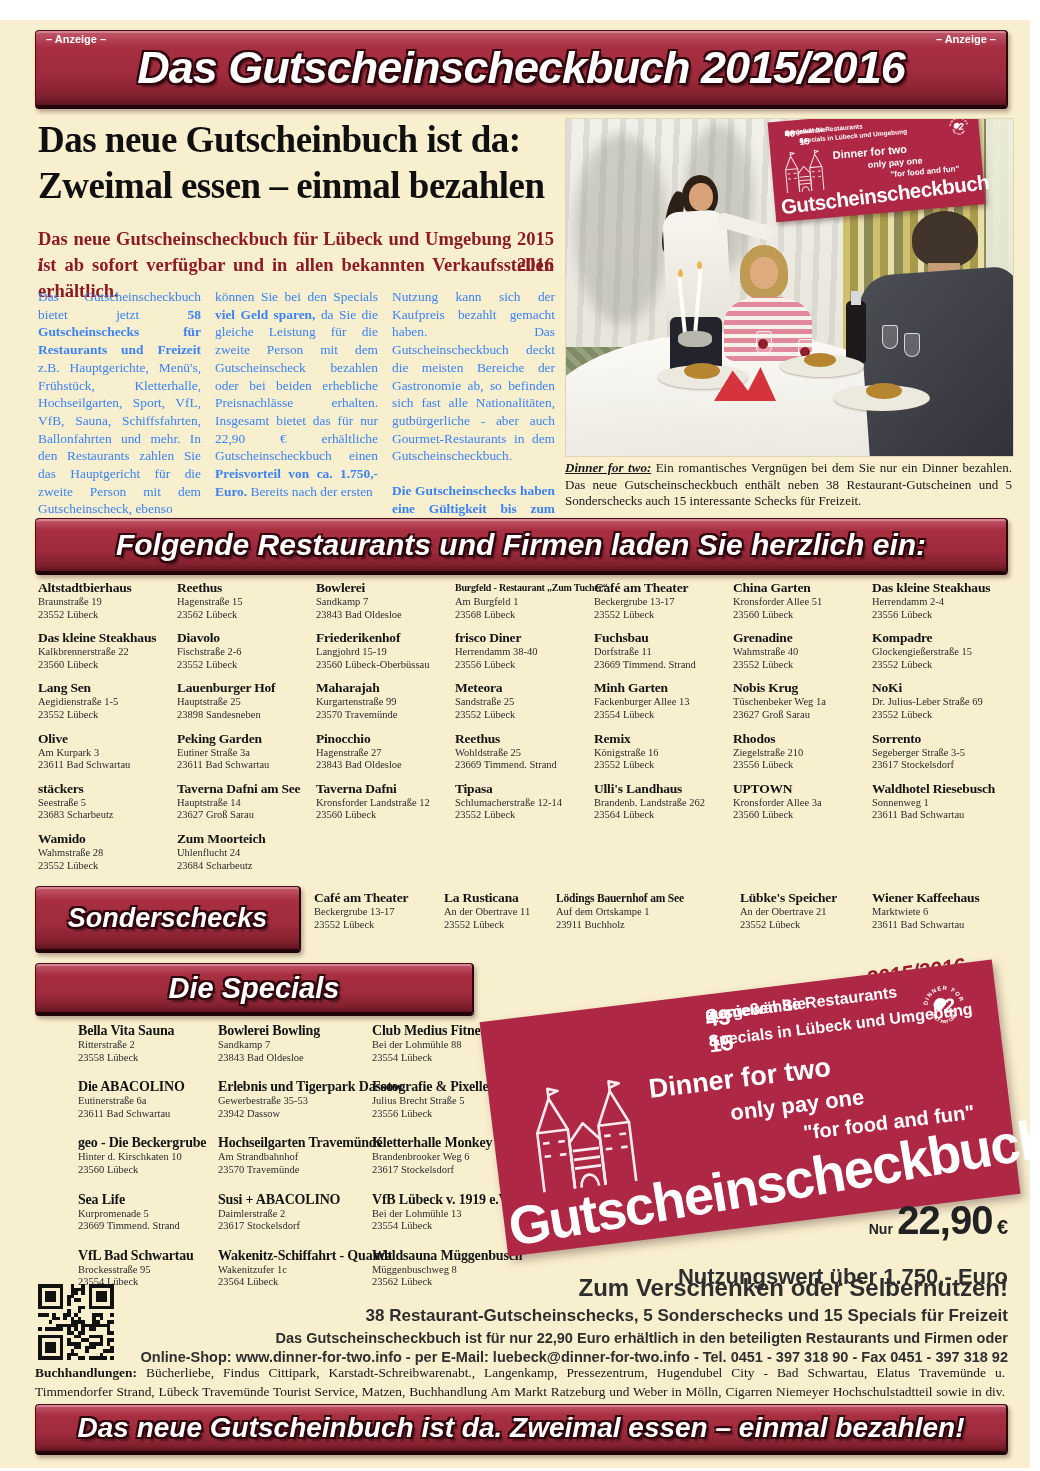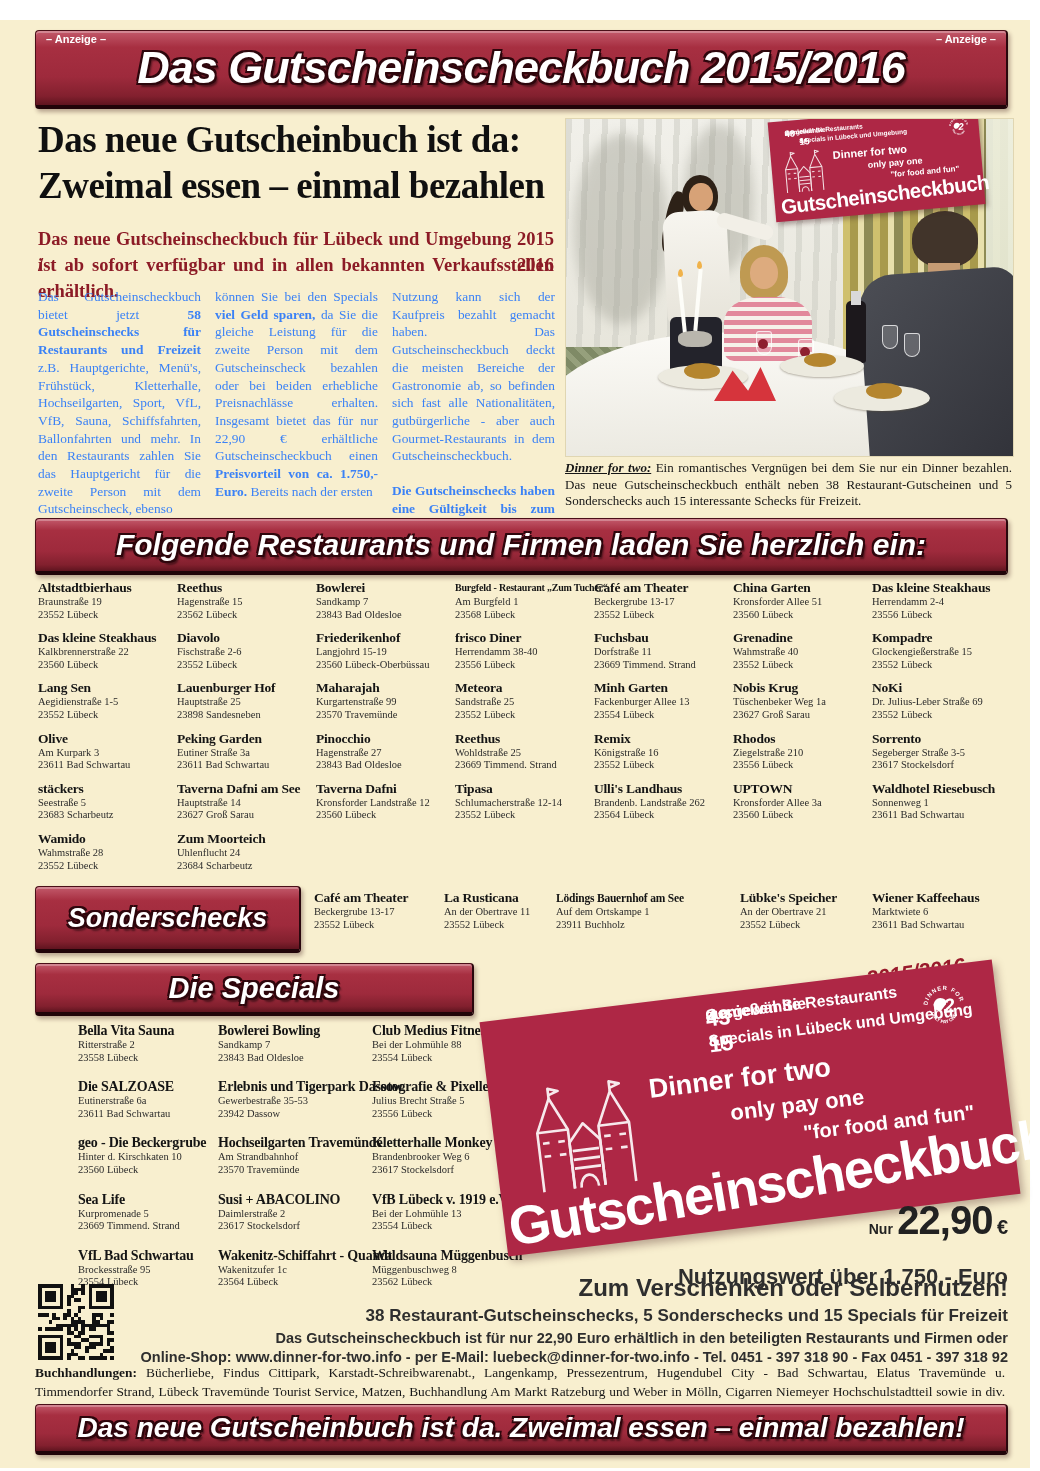--- a/index.html
+++ b/index.html
@@ -529,21 +529,21 @@
         <div class="ename">Bowlerei Bowling</div>
         <div class="eaddr">Sandkamp 7</div>
         <div class="eaddr">23843 Bad Oldesloe</div>
       </div>
       <div class="entry">
         <div class="ename">Club Medius Fitness</div>
         <div class="eaddr">Bei der Lohmühle 88</div>
         <div class="eaddr">23554 Lübeck</div>
       </div>
       <div class="entry">
-        <div class="ename">Die SALZOASE</div>
+        <div class="ename">Die ABACOLINO</div>
         <div class="eaddr">Eutinerstraße 6a</div>
         <div class="eaddr">23611 Bad Schwartau</div>
       </div>
       <div class="entry">
         <div class="ename xs">Erlebnis und Tigerpark Dassow</div>
         <div class="eaddr">Gewerbestraße 35-53</div>
         <div class="eaddr">23942 Dassow</div>
       </div>
       <div class="entry">
         <div class="ename s">Fotografie &amp; Pixellehrer</div>

